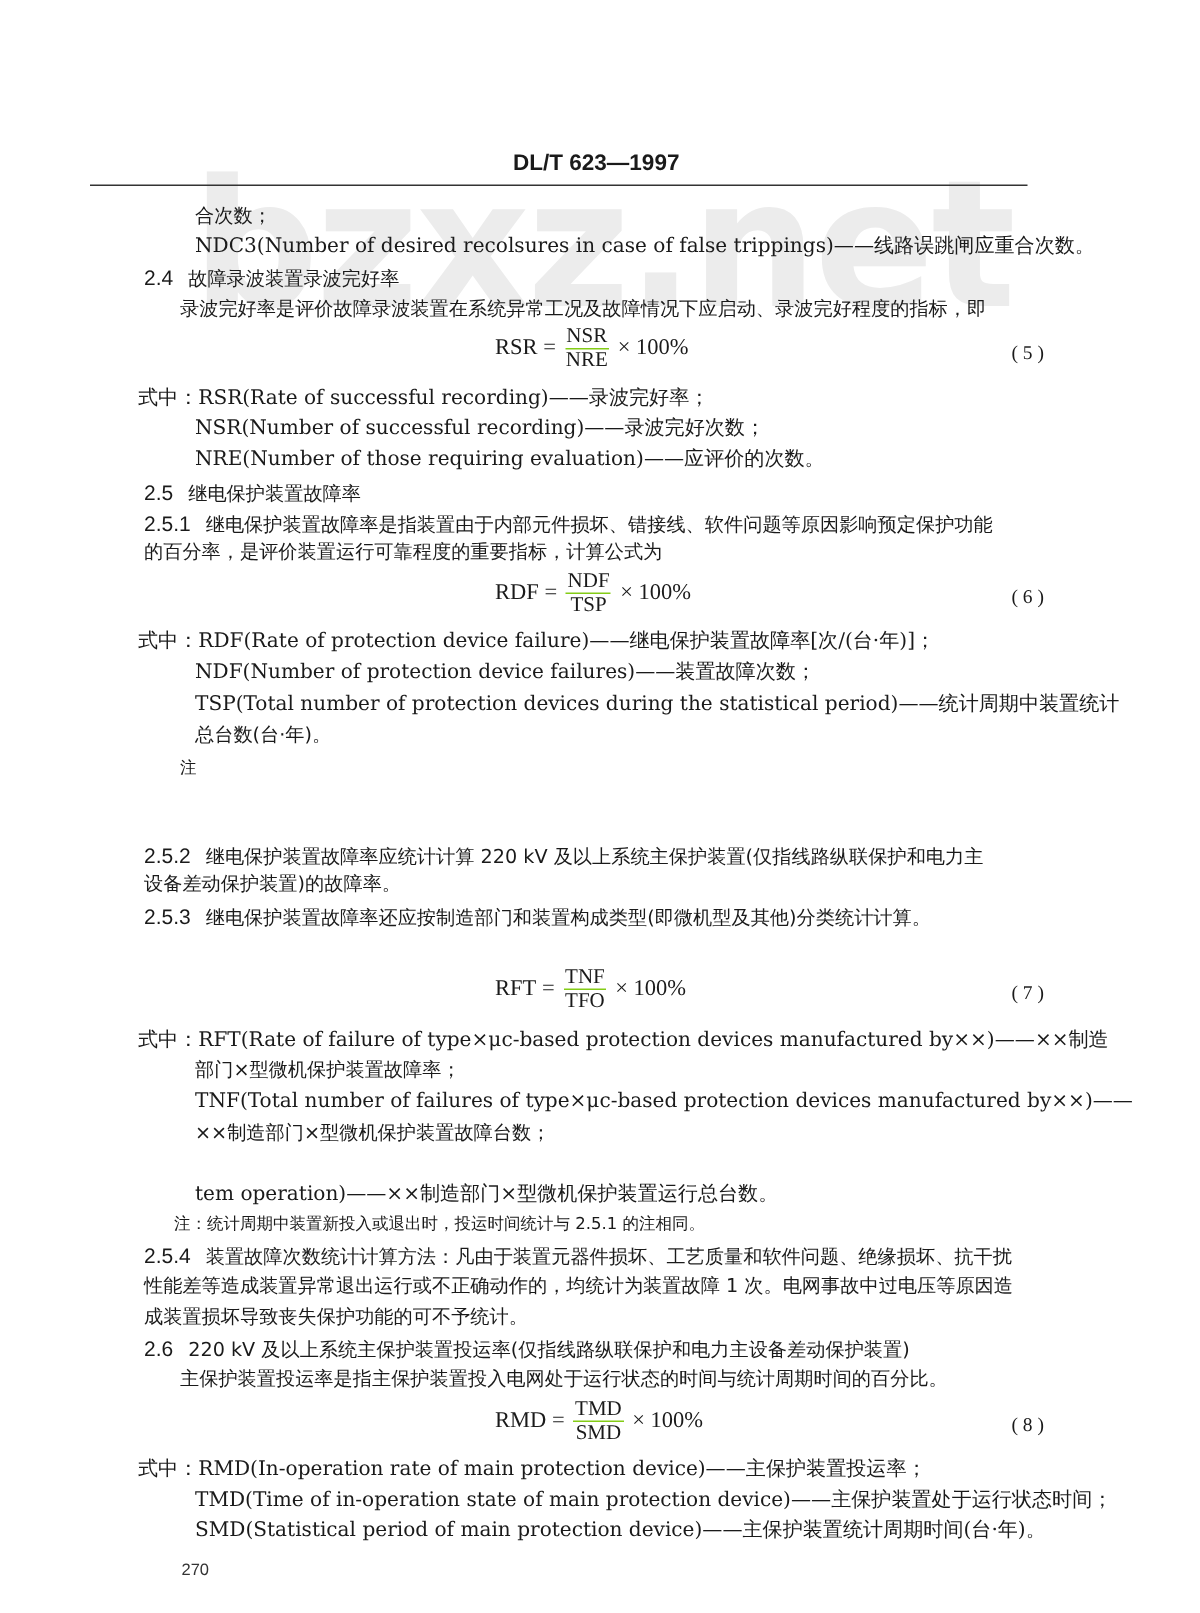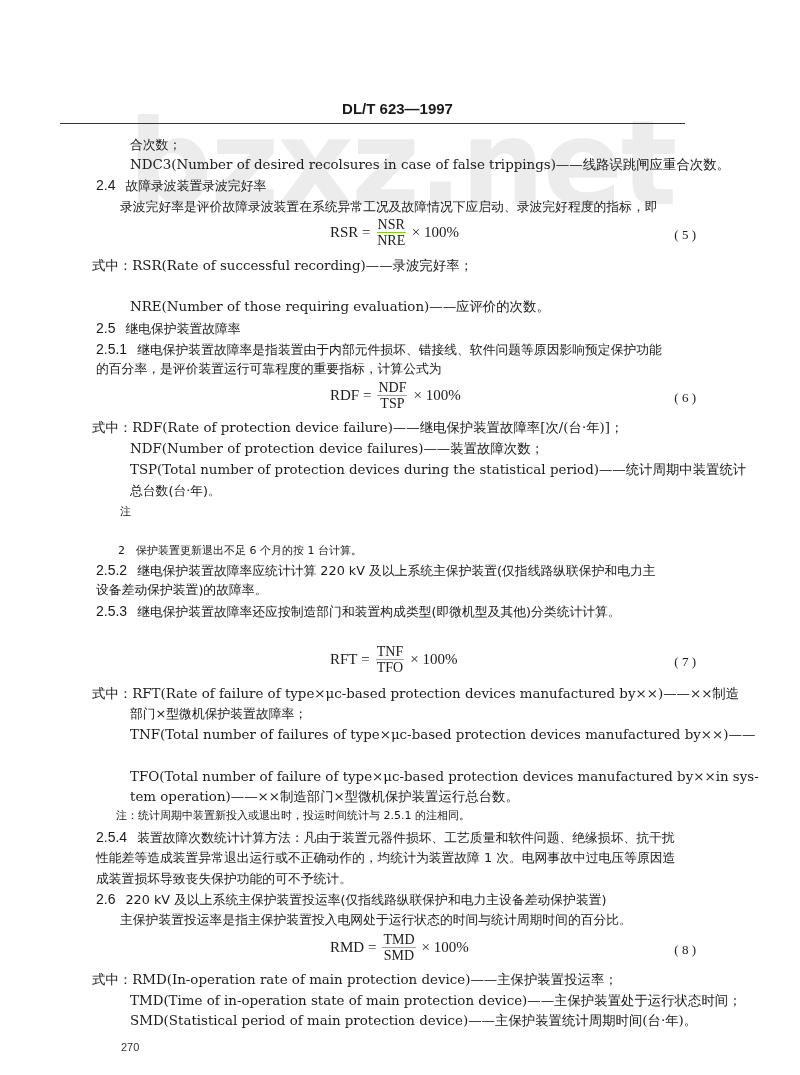--- a/index.html
+++ b/index.html
@@ -50,55 +50,55 @@
 
   <div class="formula" style="left:330px;top:217px">
     <span>RSR</span>&nbsp;=<span class="frac">
         <span class="num">NSR</span>
         <span>NRE</span>
       </span><span>× 100%</span>
   </div>
   <div class="eqno" style="top:227px">( 5 )</div>
 
   <div class="ln" style="left:92px;top:256px"><span>式中：RSR(Rate of successful recording)——录波完好率；</span></div>
+  <div class="ln" style="left:130px;top:276px"><span>NSR(Number of successful recording)——录波完好次数；</span></div>
   <div class="ln" style="left:130px;top:297px"><span>NRE(Number of those requiring evaluation)——应评价的次数。</span></div>
   <div class="ln" style="left:96px;top:318px"><span class="sec">2.5</span><span class="cjk">继电保护装置故障率</span></div>
   <div class="ln" style="left:96px;top:339px"><span class="sec">2.5.1</span><span class="cjk">继电保护装置故障率是指装置由于内部元件损坏、错接线、软件问题等原因影响预定保护功能</span></div>
   <div class="ln" style="left:96px;top:359px"><span class="cjk">的百分率，是评价装置运行可靠程度的重要指标，计算公式为</span></div>
 
   <div class="formula" style="left:330px;top:380px">
     <span>RDF</span>&nbsp;=<span class="frac">
         <span class="num">NDF</span>
         <span>TSP</span>
       </span><span>× 100%</span>
   </div>
   <div class="eqno" style="top:390px">( 6 )</div>
 
   <div class="ln" style="left:130px;top:439px"><span>NDF(Number of protection device failures)——装置故障次数；</span></div>
   <div class="ln" style="left:92px;top:418px"><span>式中：RDF(Rate of protection device failure)——继电保护装置故障率[次/(台·年)]；</span></div>
   <div class="ln" style="left:130px;top:460px"><span>TSP(Total number of protection devices during the statistical period)——统计周期中装置统计</span></div>
   <div class="ln" style="left:130px;top:481px"><span class="cjk">总台数(台·年)。</span></div>
   <div class="ln note" style="left:120px;top:502px"><span class="cjk">注</span></div>
-  <div class="ln note" style="left:118px;top:541px"><span class="cjk">2　保护装置更新退出不足 6 个月的按 1 台计算。</span></div>
   <div class="ln" style="left:96px;top:560px"><span class="sec">2.5.2</span><span class="cjk">继电保护装置故障率应统计计算 220 kV 及以上系统主保护装置(仅指线路纵联保护和电力主</span></div>
   <div class="ln" style="left:96px;top:580px"><span class="cjk">设备差动保护装置)的故障率。</span></div>
   <div class="ln" style="left:96px;top:601px"><span class="sec">2.5.3</span><span class="cjk">继电保护装置故障率还应按制造部门和装置构成类型(即微机型及其他)分类统计计算。</span></div>
 
   <div class="formula" style="left:330px;top:644px">
     <span>RFT</span>&nbsp;=<span class="frac">
         <span class="num">TNF</span>
         <span>TFO</span>
       </span><span>× 100%</span>
   </div>
   <div class="eqno" style="top:654px">( 7 )</div>
 
   <div class="ln" style="left:92px;top:684px"><span>式中：RFT(Rate of failure of type×μc-based protection devices manufactured by××)——××制造</span></div>
   <div class="ln" style="left:130px;top:704px"><span class="cjk">部门×型微机保护装置故障率；</span></div>
   <div class="ln" style="left:130px;top:725px"><span>TNF(Total number of failures of type×μc-based protection devices manufactured by××)——</span></div>
-  <div class="ln" style="left:130px;top:767px"><span>TFO(Total number of failure of type×μc-based protection devices manufactured by××in sys-</span></div>
+  <div class="ln" style="left:130px;top:746px"><span class="cjk">××制造部门×型微机保护装置故障台数；</span></div>
   <div class="ln" style="left:130px;top:787px"><span>tem operation)——××制造部门×型微机保护装置运行总台数。</span></div>
   <div class="ln note" style="left:116px;top:806px"><span class="cjk">注：统计周期中装置新投入或退出时，投运时间统计与 2.5.1 的注相同。</span></div>
   <div class="ln" style="left:96px;top:827px"><span class="sec">2.5.4</span><span class="cjk">装置故障次数统计计算方法：凡由于装置元器件损坏、工艺质量和软件问题、绝缘损坏、抗干扰</span></div>
   <div class="ln" style="left:96px;top:848px"><span class="cjk">性能差等造成装置异常退出运行或不正确动作的，均统计为装置故障 1 次。电网事故中过电压等原因造</span></div>
   <div class="ln" style="left:96px;top:869px"><span class="cjk">成装置损坏导致丧失保护功能的可不予统计。</span></div>
   <div class="ln" style="left:96px;top:889px"><span class="sec">2.6</span><span class="cjk">220 kV 及以上系统主保护装置投运率(仅指线路纵联保护和电力主设备差动保护装置)</span></div>
   <div class="ln" style="left:120px;top:910px"><span class="cjk">主保护装置投运率是指主保护装置投入电网处于运行状态的时间与统计周期时间的百分比。</span></div>
 
   <div class="formula" style="left:330px;top:932px">
     <span>RMD</span>&nbsp;=<span class="frac">

